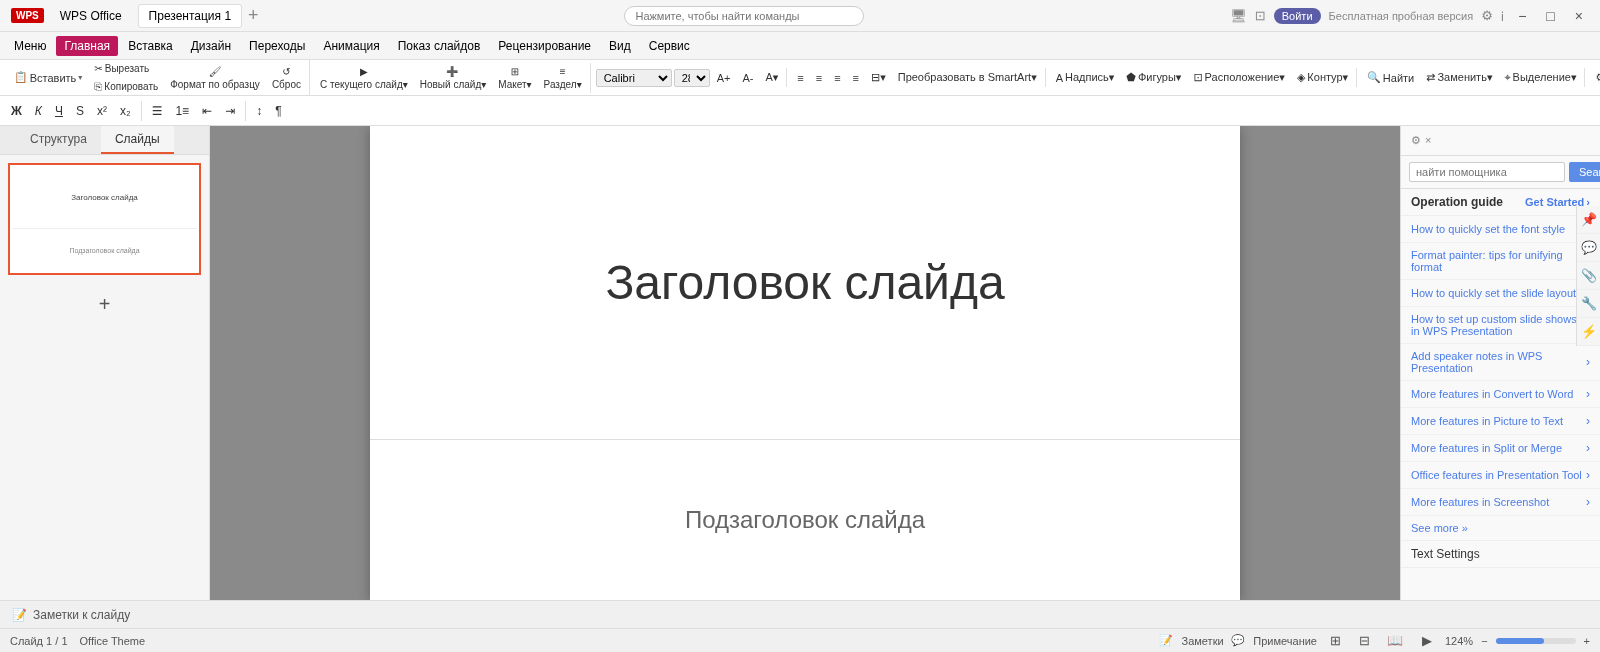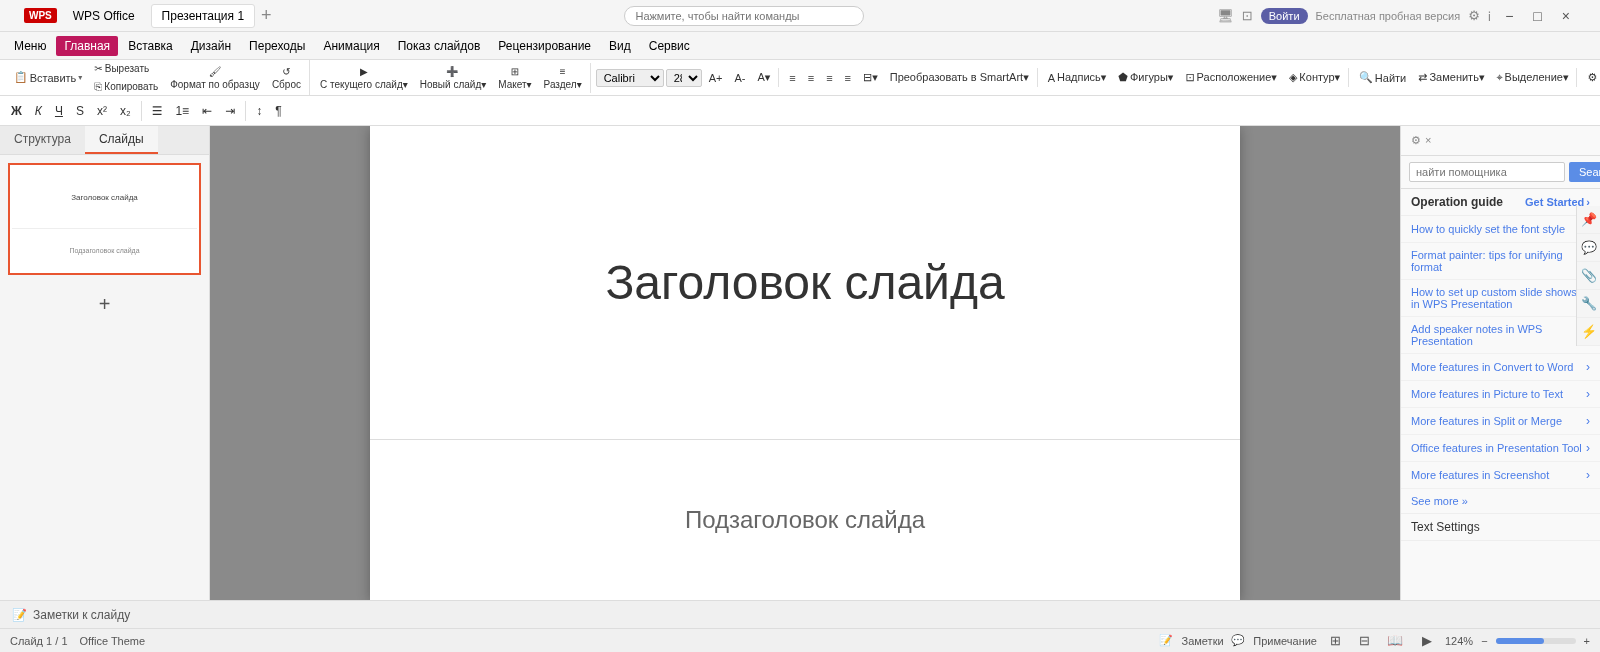--- a/index.html
+++ b/index.html
@@ -1,19 +1,19 @@
 <!DOCTYPE html>
 <html><head>
   <meta charset="utf-8">
   <style>
     * { margin: 0; padding: 0; box-sizing: border-box; }
     body { font-family: 'Segoe UI', Arial, sans-serif; font-size: 12px; background: #f0f0f0; overflow: hidden; width: 1600px; height: 652px; display: flex; flex-direction: column; }
 
     
-    .title-bar { height: 32px; background: #f5f5f5; display: flex; align-items: center; padding: 0 24px; border-bottom: 1px solid #ddd; flex-shrink: 0; }
+    .title-bar { height: 32px; background: #f5f5f5; display: flex; align-items: center; padding: 0 11px; border-bottom: 1px solid #ddd; flex-shrink: 0; }
     .title-bar-left { display: flex; align-items: center; gap: 6px; }
     .wps-logo { background: #c00; color: white; font-size: 10px; font-weight: bold; padding: 2px 5px; border-radius: 2px; }
     .tab-item { padding: 4px 10px; font-size: 12px; cursor: pointer; border-radius: 3px; }
     .tab-item.active { background: #fff; border: 1px solid #ddd; }
     .title-center { flex: 1; text-align: center; font-size: 12px; color: #333; }
     .title-bar-right { display: flex; align-items: center; gap: 8px; font-size: 11px; color: #555; }
     .user-badge { background: #5b5ea6; color: white; padding: 2px 8px; border-radius: 10px; font-size: 11px; }
     .trial-text { color: #888; font-size: 11px; }
     .win-btn { font-size: 14px; cursor: pointer; padding: 0 6px; }
 
@@ -22,36 +22,36 @@
     .menu-item { padding: 3px 8px; font-size: 12px; cursor: pointer; border-radius: 2px; white-space: nowrap; }
     .menu-item.highlighted { background: #be185d; color: white; border-radius: 2px; }
 
     
     .toolbar { height: 36px; background: #fff; display: flex; align-items: center; padding: 0 6px; border-bottom: 1px solid #ddd; flex-shrink: 0; gap: 2px; overflow: hidden; }
     .toolbar-group { display: flex; align-items: center; gap: 2px; padding: 0 3px; border-right: 1px solid #e0e0e0; }
     .toolbar-group:last-child { border-right: none; }
     .tb-btn { padding: 3px 5px; font-size: 11px; cursor: pointer; border-radius: 2px; white-space: nowrap; display: flex; align-items: center; gap: 2px; color: #333; }
     .tb-btn .arrow { font-size: 8px; color: #666; }
     .tb-separator { width: 1px; background: #ddd; height: 20px; margin: 0 2px; }
-    .font-select { width: 68px; font-size: 11px; border: 1px solid #ccc; padding: 1px 3px; border-radius: 2px; }
+    .font-select { width: 76px; font-size: 11px; border: 1px solid #ccc; padding: 1px 3px; border-radius: 2px; }
     .font-size { width: 36px; font-size: 11px; border: 1px solid #ccc; padding: 1px 3px; border-radius: 2px; }
 
     
     .format-bar { height: 30px; background: #fff; display: flex; align-items: center; padding: 0 6px; border-bottom: 1px solid #ddd; flex-shrink: 0; gap: 3px; overflow: hidden; }
     .fmt-btn { padding: 2px 5px; font-size: 12px; cursor: pointer; border-radius: 2px; color: #333; display: flex; align-items: center; }
     .fmt-btn.bold { font-weight: bold; }
     .fmt-btn.italic { font-style: italic; }
     .fmt-btn.underline { text-decoration: underline; }
 
     
     .main-area { display: flex; flex: 1; overflow: hidden; }
 
     
     .left-panel { width: 210px; background: #f5f5f5; border-right: 1px solid #ddd; display: flex; flex-direction: column; flex-shrink: 0; }
-    .panel-tabs { display: flex; border-bottom: 1px solid #ddd; background: #ebebeb; }
+    .panel-tabs { display: flex; border-bottom: 1px solid #ddd; background: #ebebeb; padding-left: 16px; }
     .panel-tab { padding: 6px 14px; font-size: 12px; cursor: pointer; color: #555; }
     .panel-tab.active { background: #f5f5f5; border-bottom: 2px solid #e85530; color: #333; font-weight: 500; }
     .slides-panel { flex: 1; overflow-y: auto; padding: 8px; }
     .slide-thumb { border: 2px solid #e85530; background: white; margin-bottom: 6px; padding: 2px; cursor: pointer; position: relative; }
     .slide-thumb-inner { width: 100%; background: white; aspect-ratio: 16/9; display: flex; align-items: center; justify-content: center; }
     .add-slide { display: flex; align-items: center; justify-content: center; padding: 8px; cursor: pointer; color: #555; font-size: 20px; margin-top: 4px; }
 
     
     .slide-area { flex: 1; background: #8a8a8a; display: flex; flex-direction: column; align-items: center; justify-content: center; overflow: hidden; position: relative; }
     .slide-canvas { background: white; width: 870px; height: 490px; display: flex; flex-direction: column; box-shadow: 0 2px 12px rgba(0,0,0,0.3); }
@@ -294,20 +294,24 @@
     <div style="overflow-y:auto;flex:1;">
       <div class="guide-link-item">
         <span class="guide-link-text">How to quickly set the font style</span>
         <span class="guide-arrow">›</span>
       </div>
       <div class="guide-link-item">
         <span class="guide-link-text">Format painter: tips for unifying format</span>
         <span class="guide-arrow">›</span>
       </div>
       <div class="guide-link-item">
+        <span class="guide-link-text">How to quickly set the slide layout</span>
+        <span class="guide-arrow">›</span>
+      </div>
+      <div class="guide-link-item">
         <span class="guide-link-text">How to set up custom slide shows in WPS Presentation</span>
         <span class="guide-arrow">›</span>
       </div>
       <div class="guide-link-item">
         <span class="guide-link-text">Add speaker notes in WPS Presentation</span>
         <span class="guide-arrow">›</span>
       </div>
       <div class="guide-link-item">
         <span class="guide-link-text">More features in Convert to Word</span>
         <span class="guide-arrow">›</span>

